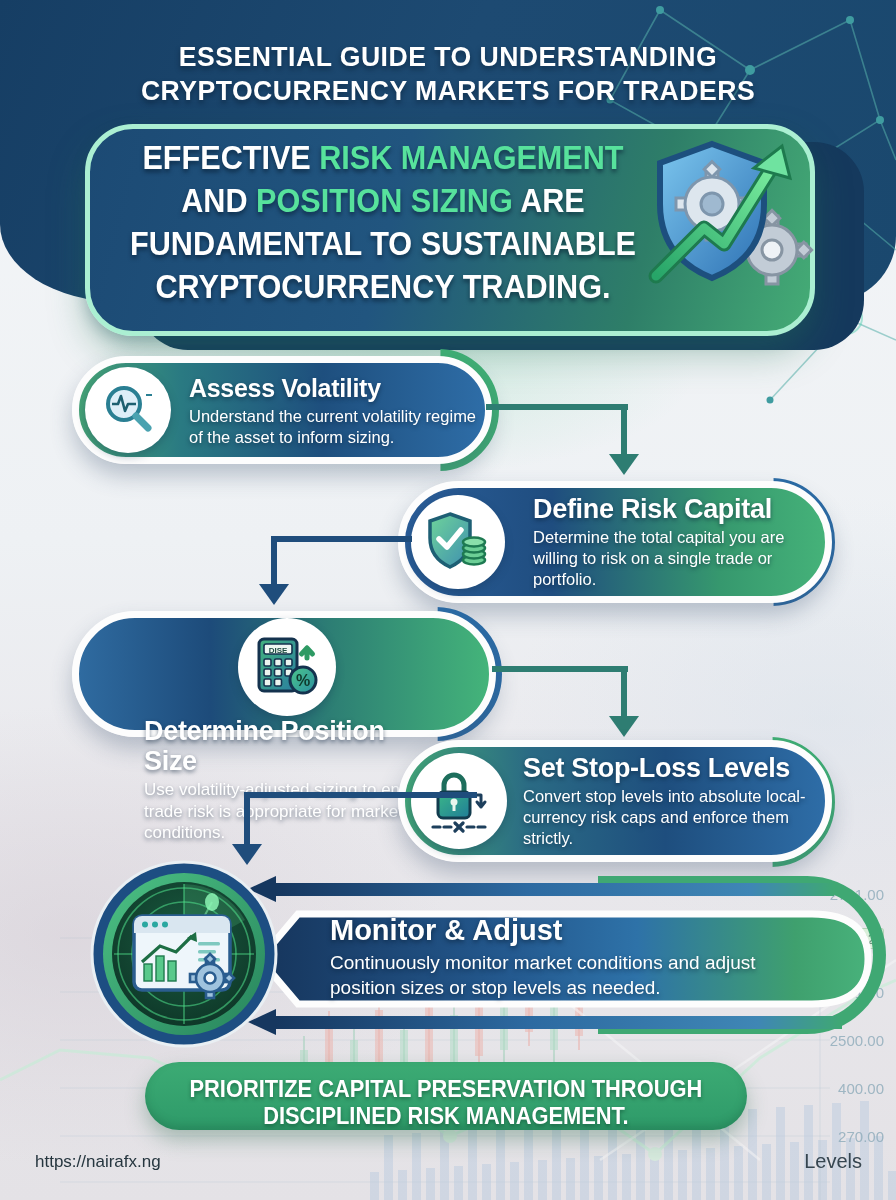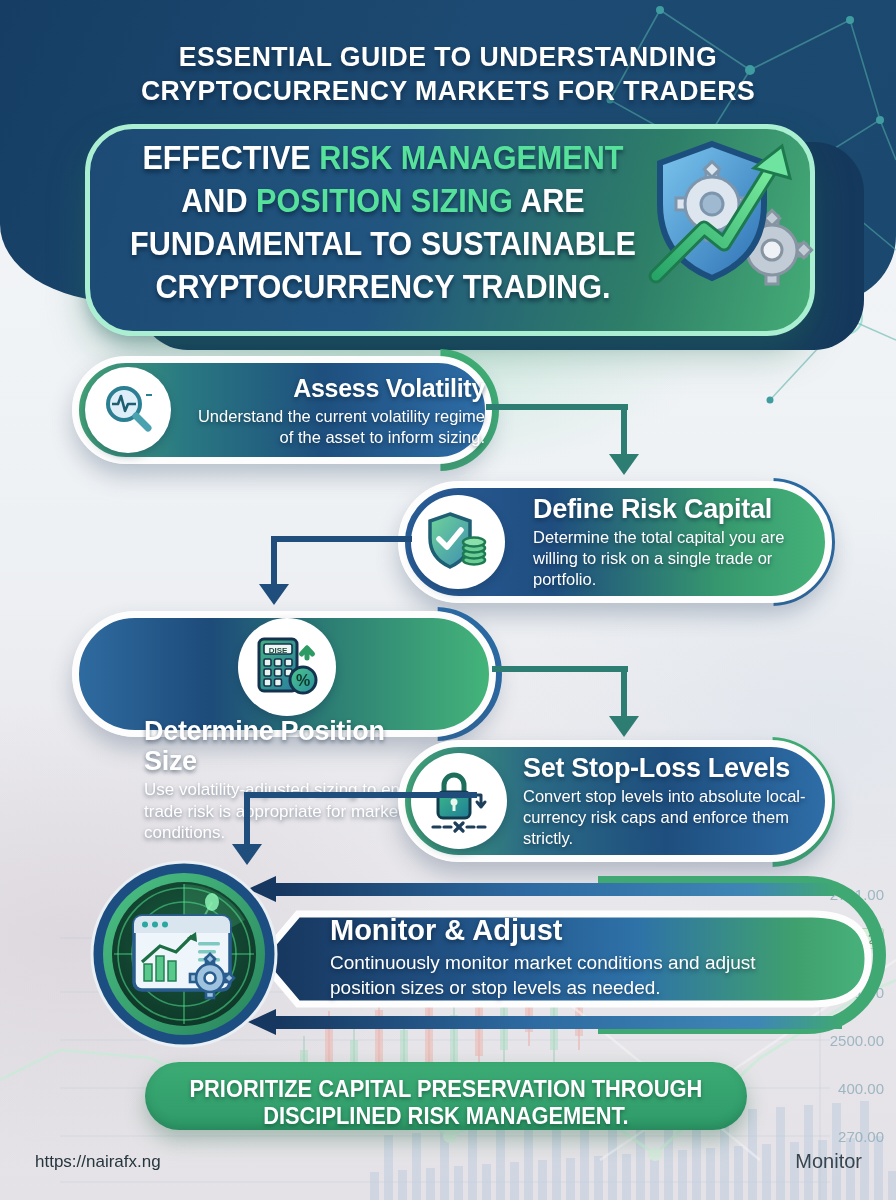--- a/index.html
+++ b/index.html
@@ -246,21 +246,21 @@
   <div class="abs pill" style="left:72px;top:356px;width:420px;height:108px;
               background:linear-gradient(90deg,#45a376 0%,#2a7a82 25%,#1e4f7e 60%,#2e6da7 100%);">
     <div class="icon-circle" style="width:86px;height:86px;margin-left:6px;">
       <svg width="58" height="58" viewBox="0 0 58 58">
         <circle cx="25" cy="23" r="16" fill="#ddeef8" stroke="#2a7f93" stroke-width="4"></circle>
         <polyline points="13,23 19,23 22,15 26,30 29,23 37,23" fill="none" stroke="#1d5f70" stroke-width="2.6" stroke-linejoin="round"></polyline>
         <line x1="37" y1="35" x2="49" y2="47" stroke="#4aa2b0" stroke-width="7" stroke-linecap="round"></line>
         <line x1="47" y1="14" x2="53" y2="14" stroke="#2a7f93" stroke-width="2"></line>
       </svg>
     </div>
-    <div class="step-text" style="margin-left:18px;width:300px;text-align:right;">
+    <div class="step-text" style="margin-left:18px;width:300px;">
       <div class="step-title">Assess Volatility</div>
       <div class="step-desc">Understand the current volatility regime of the asset to inform sizing.</div>
     </div>
   </div>
   <div class="abs seg" style="left:486px;top:404px;width:142px;height:6px;"></div>
   <div class="abs seg" style="left:621px;top:404px;width:6px;height:52px;"></div>
   <div class="abs head-down" style="left:609px;top:454px;"></div>
 
   <div class="abs arc blue" style="left:707px;top:478px;width:128px;height:128px;"></div>
   <div class="abs pill" style="left:398px;top:481px;width:434px;height:122px;
@@ -451,15 +451,15 @@
   </svg>
 
   <div class="abs conclusion">
     <div class="conclusion-text">
       <div>PRIORITIZE CAPITAL PRESERVATION THROUGH</div>
       <div>DISCIPLINED RISK MANAGEMENT.</div>
     </div>
   </div>
 
   <div class="abs footer-url">https://nairafx.ng</div>
-  <div class="abs footer-brand">Monitor</div>
+  <div class="abs footer-brand">Levels</div>
 
 </div>
 
 </body></html>

